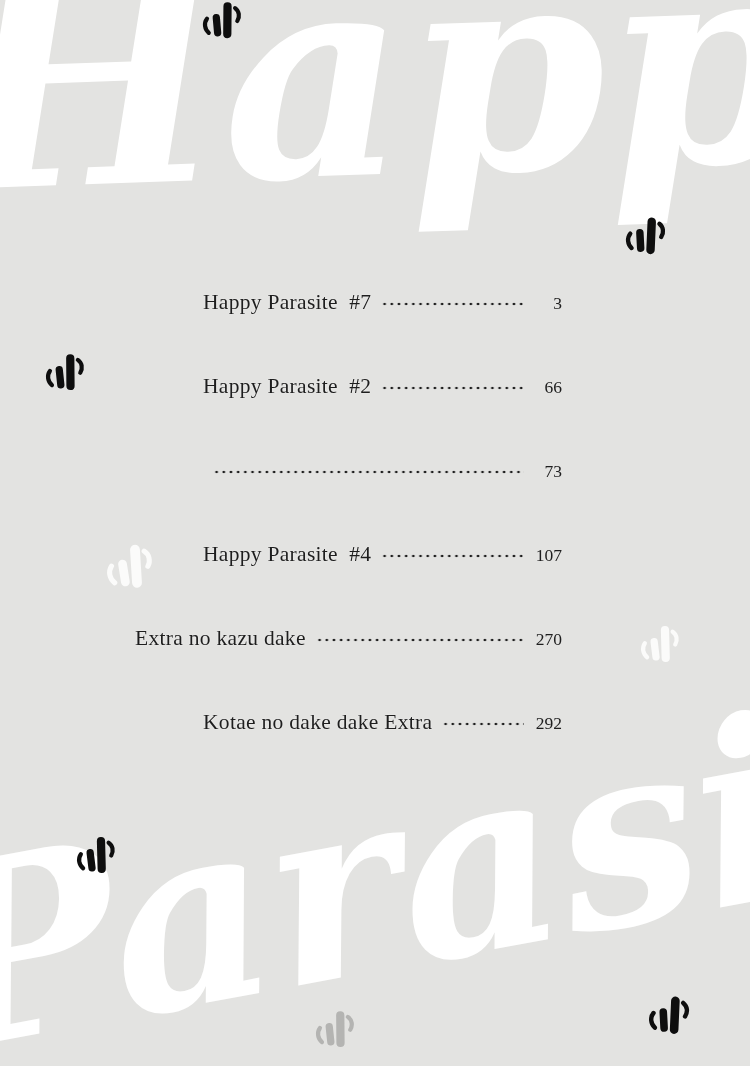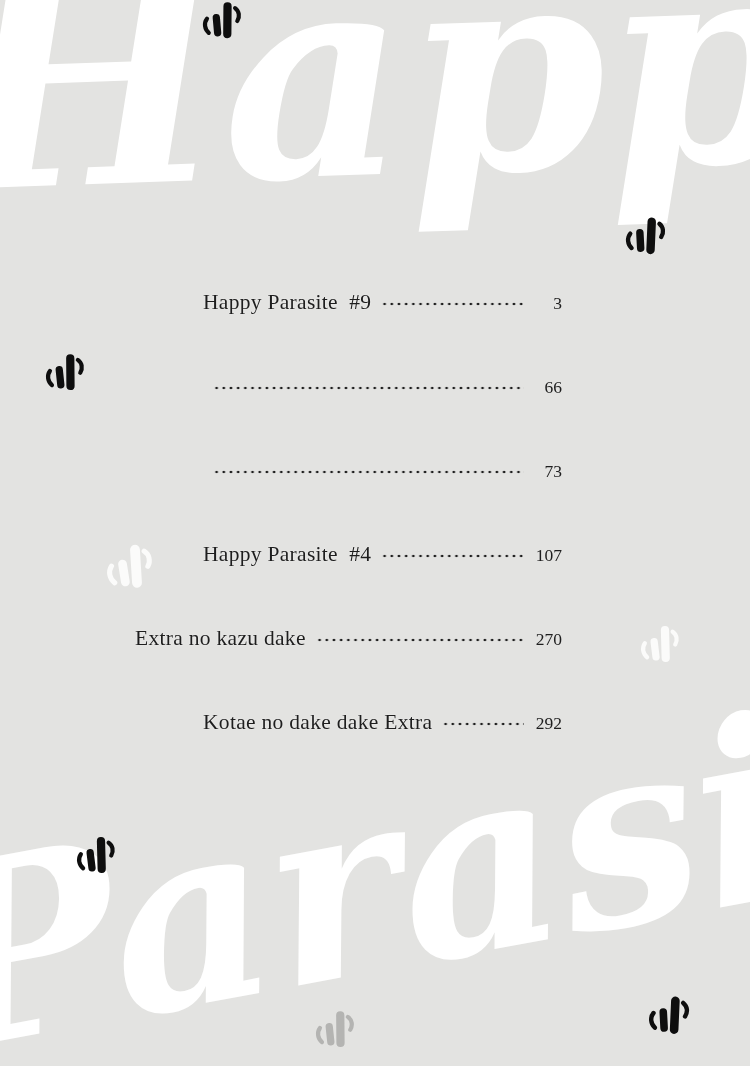--- a/index.html
+++ b/index.html
@@ -130,26 +130,27 @@
     </defs>
   </svg>
 
   <div class="watermark watermark-top">Happy</div>
 
   <div class="watermark watermark-bottom">Parasite</div>
 
 
   <div class="toc">
   <div class="toc-row">
-    <span class="toc-title">Happy Parasite  #9</span>
+    <span class="toc-title">Happy Parasite  #7</span>
     <span class="leader"></span>
     <span class="toc-page">3</span>
   </div>
 
   <div class="toc-row">
+    <span class="toc-title">Happy Parasite  #2</span>
     <span class="leader"></span>
     <span class="toc-page">66</span>
   </div>
 
   <div class="toc-row">
     <span class="leader"></span>
     <span class="toc-page">73</span>
   </div>
 
   <div class="toc-row">

